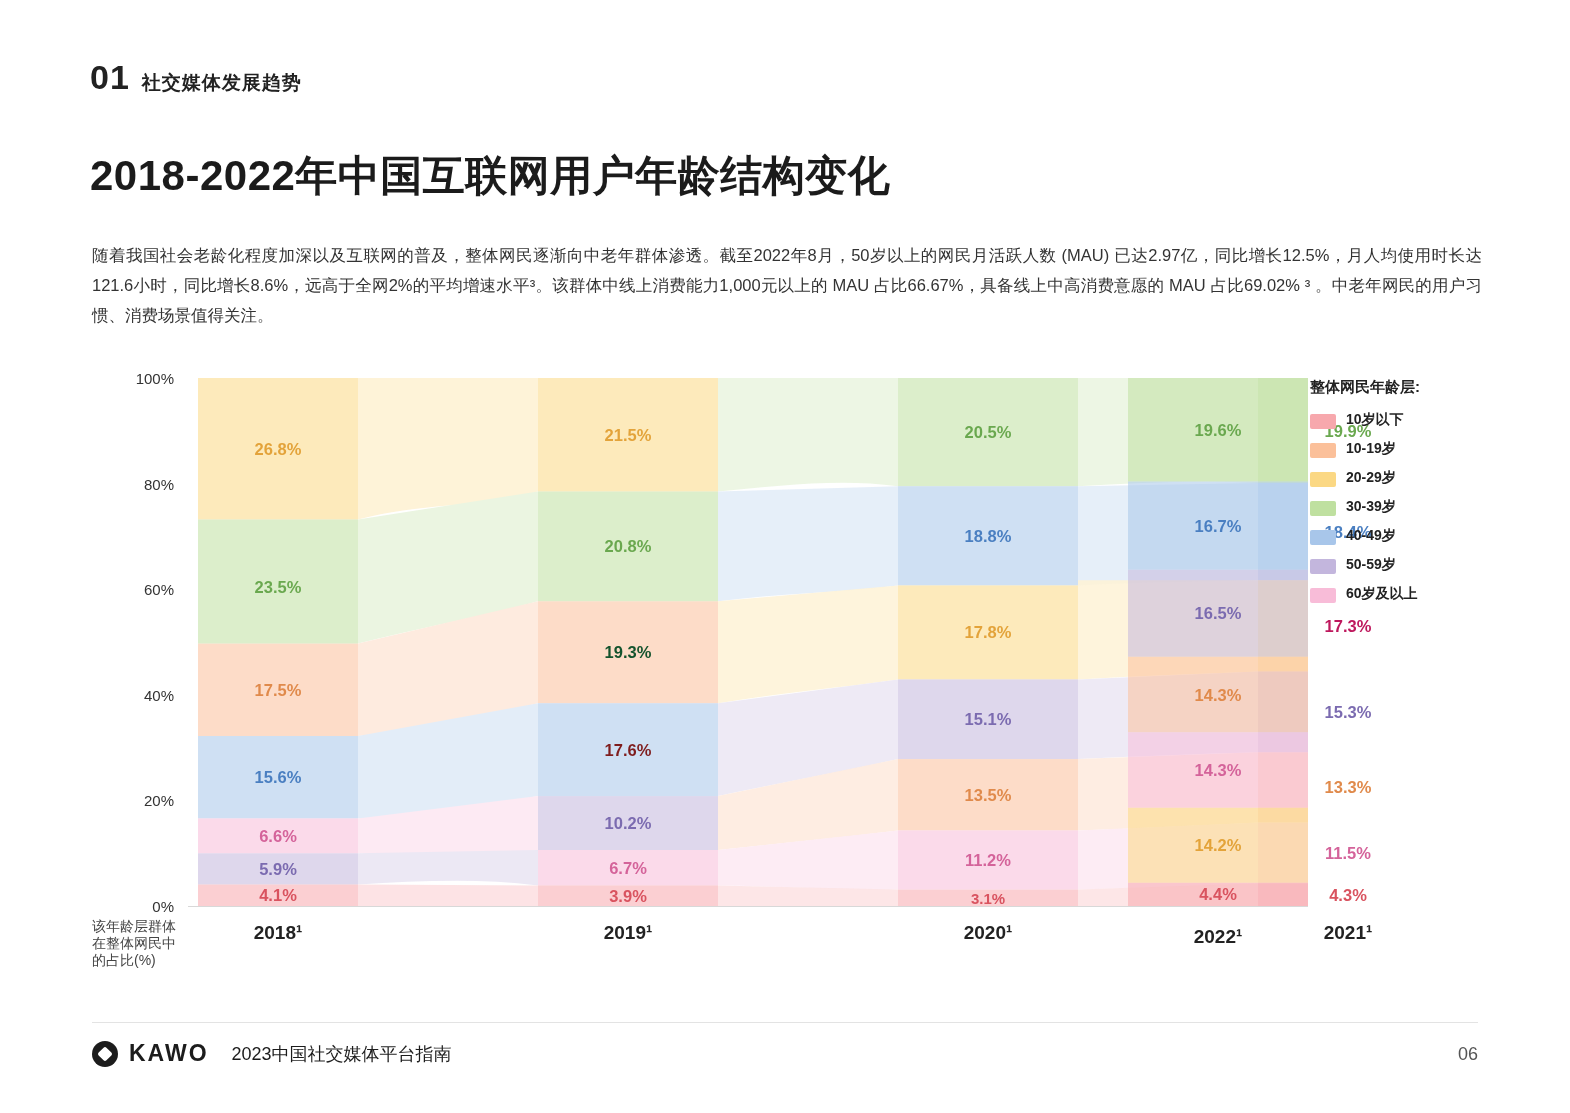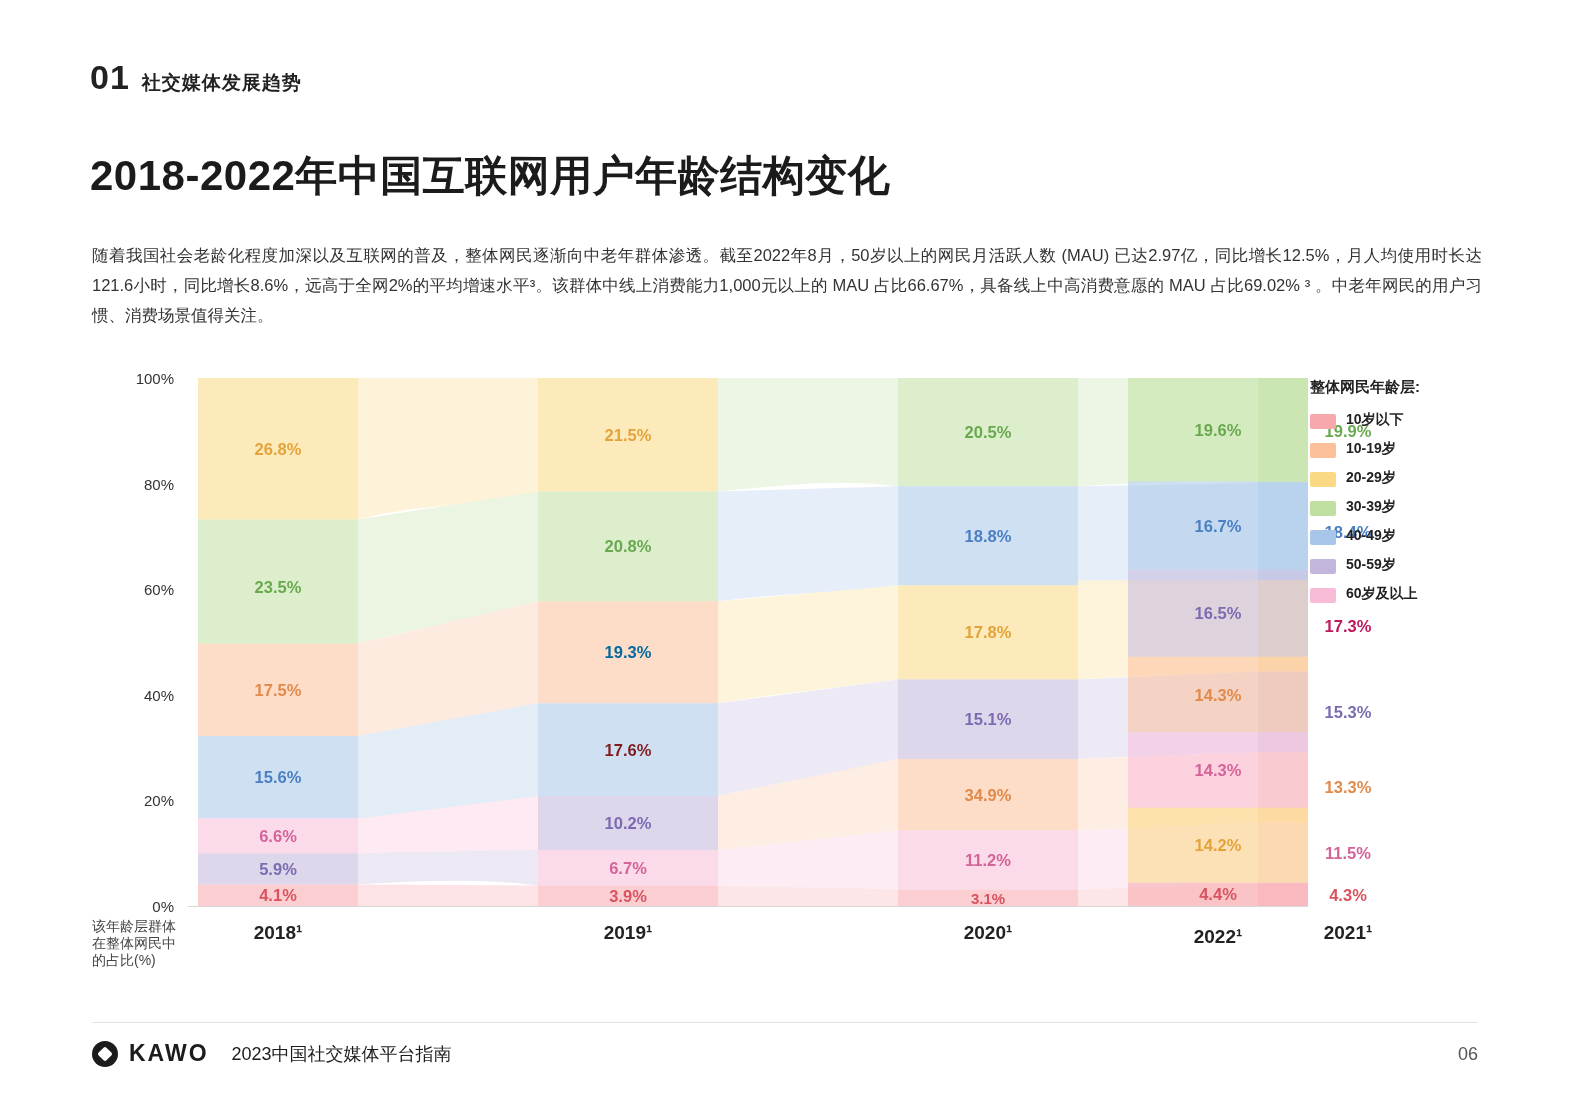--- a/index.html
+++ b/index.html
@@ -364,31 +364,31 @@
         <span class="label-in-band" style="position:absolute;left:90px;top:70.7px;transform:translate(-50%,-50%);color:#e3a33a;">26.8%</span>
         <span class="label-in-band" style="position:absolute;left:90px;top:209px;transform:translate(-50%,-50%);color:#6aa84f;">23.5%</span>
         <span class="label-in-band" style="position:absolute;left:90px;top:311.8px;transform:translate(-50%,-50%);color:#e08a4b;">17.5%</span>
         <span class="label-in-band" style="position:absolute;left:90px;top:399.2px;transform:translate(-50%,-50%);color:#4a7fc1;">15.6%</span>
         <span class="label-in-band" style="position:absolute;left:90px;top:457.8px;transform:translate(-50%,-50%);color:#d4639a;">6.6%</span>
         <span class="label-in-band" style="position:absolute;left:90px;top:490.9px;transform:translate(-50%,-50%);color:#7b6bb0;">5.9%</span>
         <span class="label-in-band" style="position:absolute;left:90px;top:517.2px;transform:translate(-50%,-50%);color:#d9535f;">4.1%</span>
 
         <span class="label-in-band" style="position:absolute;left:440px;top:56.7px;transform:translate(-50%,-50%);color:#e3a33a;">21.5%</span>
         <span class="label-in-band" style="position:absolute;left:440px;top:168.4px;transform:translate(-50%,-50%);color:#6aa84f;">20.8%</span>
-        <span class="label-in-band" style="position:absolute;left:440px;top:274.2px;transform:translate(-50%,-50%);color:#0369a1;">19.3%</span>
+        <span class="label-in-band" style="position:absolute;left:440px;top:274.2px;transform:translate(-50%,-50%);color:#14532d;">19.3%</span>
         <span class="label-in-band" style="position:absolute;left:440px;top:371.6px;transform:translate(-50%,-50%);color:#7f1d1d;">17.6%</span>
         <span class="label-in-band" style="position:absolute;left:440px;top:445px;transform:translate(-50%,-50%);color:#7b6bb0;">10.2%</span>
         <span class="label-in-band" style="position:absolute;left:440px;top:489.7px;transform:translate(-50%,-50%);color:#d4639a;">6.7%</span>
         <span class="label-in-band" style="position:absolute;left:440px;top:517.7px;transform:translate(-50%,-50%);color:#d9535f;">3.9%</span>
 
         <span class="label-in-band" style="position:absolute;left:800px;top:54.1px;transform:translate(-50%,-50%);color:#6aa84f;">20.5%</span>
         <span class="label-in-band" style="position:absolute;left:800px;top:157.8px;transform:translate(-50%,-50%);color:#4a7fc1;">18.8%</span>
         <span class="label-in-band" style="position:absolute;left:800px;top:254.4px;transform:translate(-50%,-50%);color:#e3a33a;">17.8%</span>
         <span class="label-in-band" style="position:absolute;left:800px;top:341.2px;transform:translate(-50%,-50%);color:#7b6bb0;">15.1%</span>
-        <span class="label-in-band" style="position:absolute;left:800px;top:416.7px;transform:translate(-50%,-50%);color:#e08a4b;">34.9%</span>
+        <span class="label-in-band" style="position:absolute;left:800px;top:416.7px;transform:translate(-50%,-50%);color:#e08a4b;">13.5%</span>
         <span class="label-in-band" style="position:absolute;left:800px;top:482px;transform:translate(-50%,-50%);color:#d4639a;">11.2%</span>
         <span class="label-in-band" style="position:absolute;left:800px;top:519.8px;transform:translate(-50%,-50%);color:#d9535f;font-size:15px;">3.1%</span>
 
         <span class="label-in-band" style="position:absolute;left:1160px;top:52.5px;transform:translate(-50%,-50%);color:#6aa84f;">19.9%</span>
         <span class="label-in-band" style="position:absolute;left:1160px;top:153.6px;transform:translate(-50%,-50%);color:#4a7fc1;">18.4%</span>
         <span class="label-in-band" style="position:absolute;left:1160px;top:247.8px;transform:translate(-50%,-50%);color:#be185d;text-align:center;">17.3%</span>
         <span class="label-in-band" style="position:absolute;left:1160px;top:333.9px;transform:translate(-50%,-50%);color:#7b6bb0;">15.3%</span>
         <span class="label-in-band" style="position:absolute;left:1160px;top:409.4px;transform:translate(-50%,-50%);color:#e08a4b;">13.3%</span>
         <span class="label-in-band" style="position:absolute;left:1160px;top:474.8px;transform:translate(-50%,-50%);color:#d4639a;">11.5%</span>
         <span class="label-in-band" style="position:absolute;left:1160px;top:516.6px;transform:translate(-50%,-50%);color:#d9535f;">4.3%</span>

